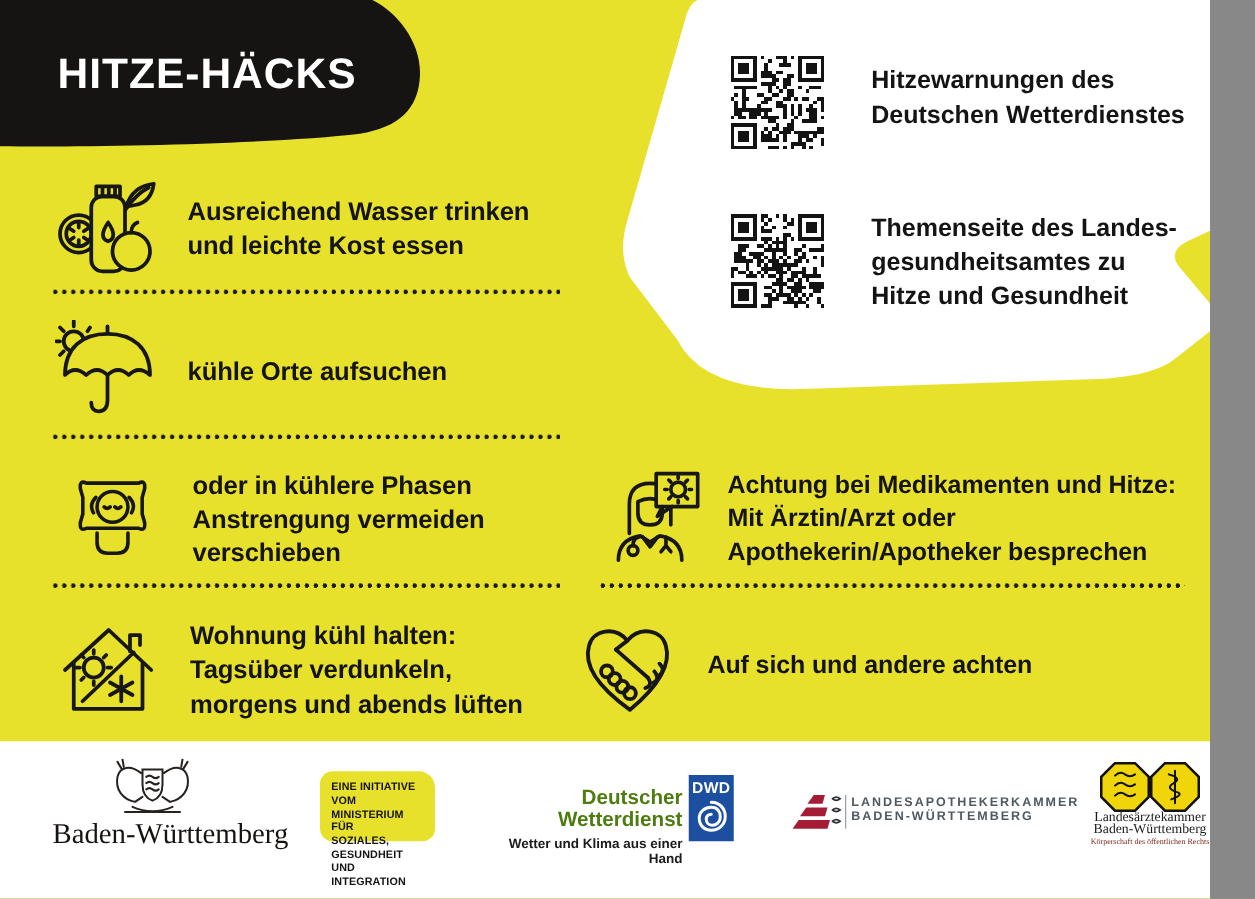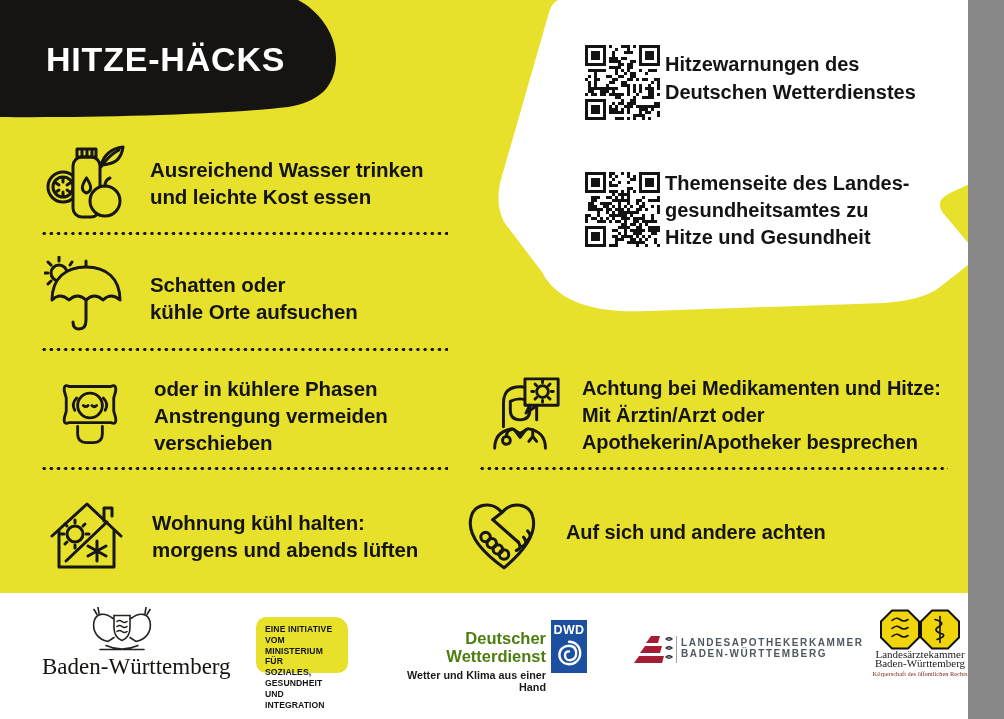--- a/index.html
+++ b/index.html
@@ -11,21 +11,21 @@
   .abs{position:absolute;}
   
   .banner-svg{left:0;top:0;}
   .title{
     left:46px; top:40px; color:#fff; font-size:34px; font-weight:bold;
     letter-spacing:0.8px;
   }
   
   .bubble-svg{left:488px;top:0;}
   
-  .qr-row{display:flex; align-items:flex-start; gap:4px;}
+  .qr-row{display:flex; align-items:flex-start; gap:36px;}
   .qr-box{width:78px;height:78px;background:#fff;flex:0 0 auto;}
   .qr-caption{font-weight:bold;font-size:20px;line-height:27.5px;padding-top:2px;}
   
   .tip{display:flex;align-items:center;gap:22px;}
   .tip .icon{flex:0 0 auto;}
   .tip-text{font-weight:bold;font-size:20.5px;line-height:27.5px;letter-spacing:-0.1px;}
   .divider{
     height:5px;
     background-image:radial-gradient(circle at 2.2px 2.5px,#1a1a1a 1.7px,transparent 1.9px);
     background-size:7.2px 5px; background-repeat:repeat-x;
@@ -712,21 +712,20 @@
 
   <div class="abs tip" style="left:44px;top:250px;height:96px;">
     <svg class="icon" width="84" height="84" viewBox="0 0 84 84" fill="none" stroke="#171717" stroke-width="3" stroke-linecap="round" stroke-linejoin="round">
       <circle cx="15" cy="17" r="8"></circle>
       <path d="M15,5 V1 M4,17 H1 M7,9 L4,6 M26,9 L28,6 M7,25 L4,28"></path>
       <path d="M42,11 V5"></path>
       <path d="M8,44 C8,22 22,11 42,11 C62,11 76,22 76,44 Q67,36 59,44 Q50.5,36 42,44 Q33.5,36 25,44 Q16,36 8,44 Z" fill="#e8e12c"></path>
       <path d="M42,44 V64 Q42,73 35,73 Q29,73 29,66"></path>
     </svg>
     <div class="tip-text">
-      <div>Schatten oder</div>
       <div>kühle Orte aufsuchen</div>
     </div>
   </div>
   <div class="abs divider" style="left:42px;top:347px;width:406px;"></div>
 
   <div class="abs tip" style="left:52px;top:366px;height:98px;gap:26px;">
     <svg class="icon" width="76" height="84" viewBox="0 0 80 84" fill="none" stroke="#171717" stroke-width="3" stroke-linecap="round" stroke-linejoin="round">
       <path d="M18,12 h44 q6,-3 5,5 l-2,7 v14 l2,7 q1,8 -5,5 h-44 q-6,3 -5,-5 l2,-7 v-14 l-2,-7 q-1,-8 5,-5 z"></path>
       <circle cx="40" cy="32" r="13"></circle>
       <path d="M33,32 q2.5,2.5 5,0 M42,32 q2.5,2.5 5,0"></path>
@@ -746,20 +745,21 @@
       <path d="M6,42 L41,10 L75,42"></path>
       <path d="M58,27 V14 H66 V22"></path>
       <path d="M13,37 V73 H68 V37"></path>
       <circle cx="29" cy="40" r="8"></circle>
       <path d="M29,29 v-3 M29,51 v3 M18,40 h-3 M40,40 h3 M21,32 l-2,-2 M37,32 l2,-2 M21,48 l-2,2"></path>
       <path d="M20,67 L61,28"></path>
       <path d="M51,47 V67 M42,52 L60,62 M42,62 L60,52"></path>
     </svg>
     <div class="tip-text" style="line-height:27.5px;">
       <div>Wohnung kühl halten:</div>
+      <div>Tagsüber verdunkeln,</div>
       <div>morgens und abends lüften</div>
     </div>
   </div>
 
   <div class="abs tip" style="left:482px;top:366px;height:98px;gap:18px;">
     <svg class="icon" width="82" height="84" viewBox="0 0 84 84" fill="none" stroke="#171717" stroke-width="3" stroke-linecap="round" stroke-linejoin="round">
       <path d="M22,54 V30 Q22,13 39,13 Q56,13 56,30 V47"></path>
       <path d="M29,28 Q39,23 49,28 L49,37 Q49,47 39,47 Q29,47 29,37 Z"></path>
       <path d="M13,76 Q13,59 31,56 L39,61 L47,56 Q65,59 65,76"></path>
       <path d="M33,57 L39,65 L45,57"></path>

